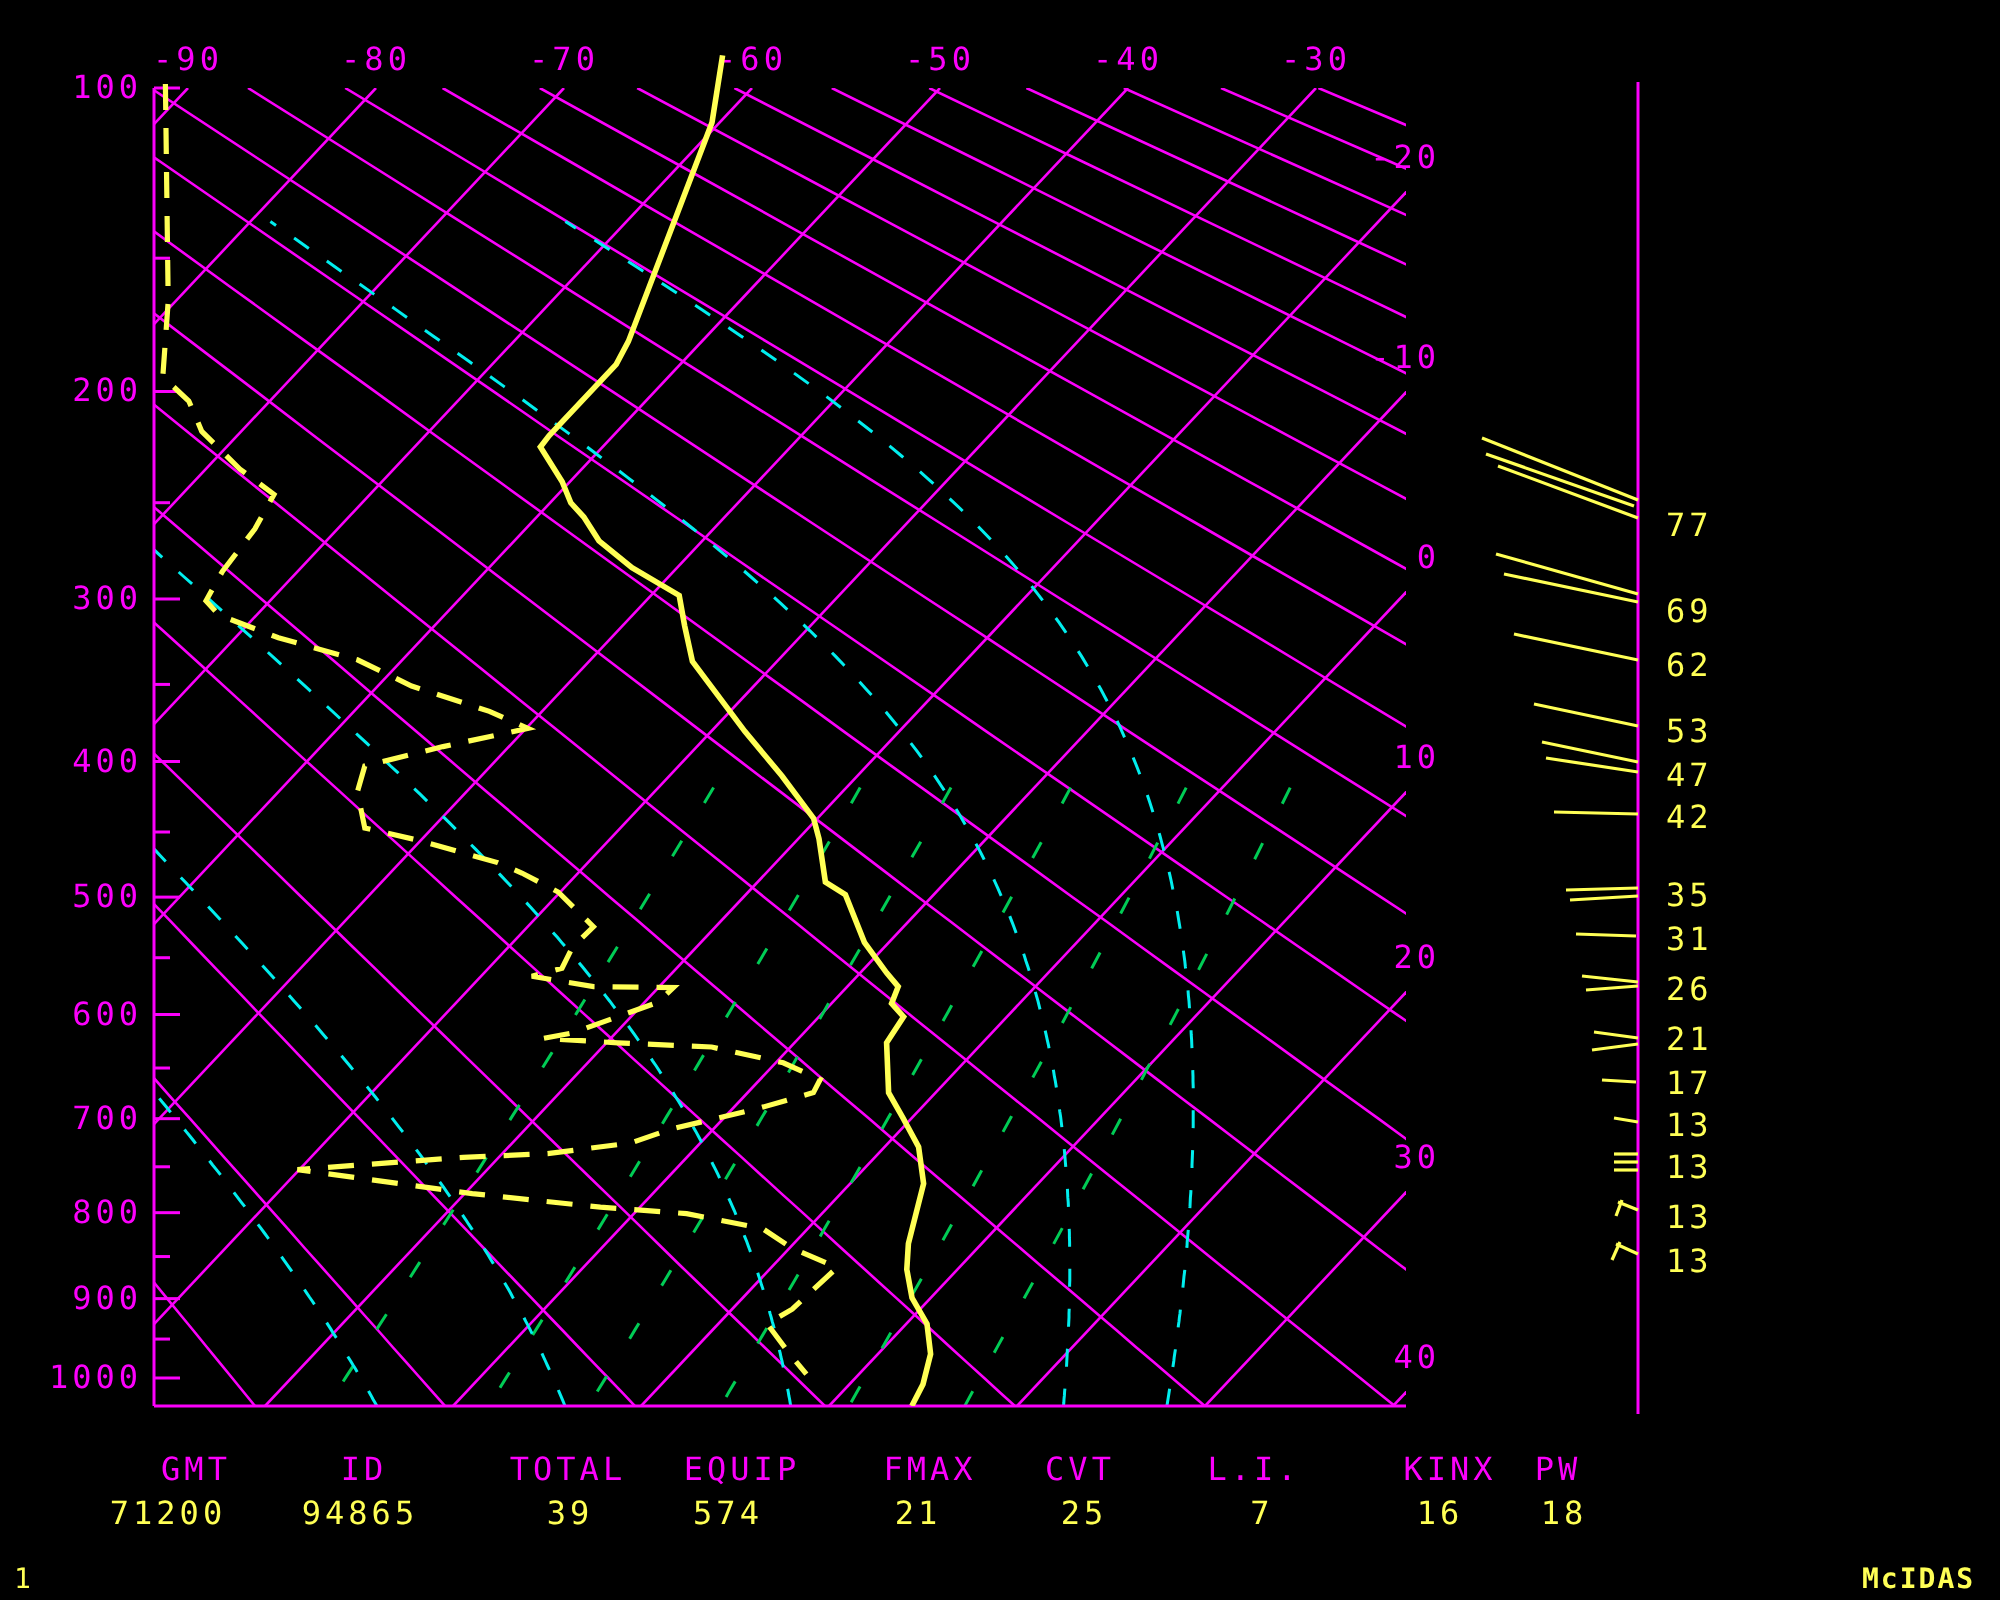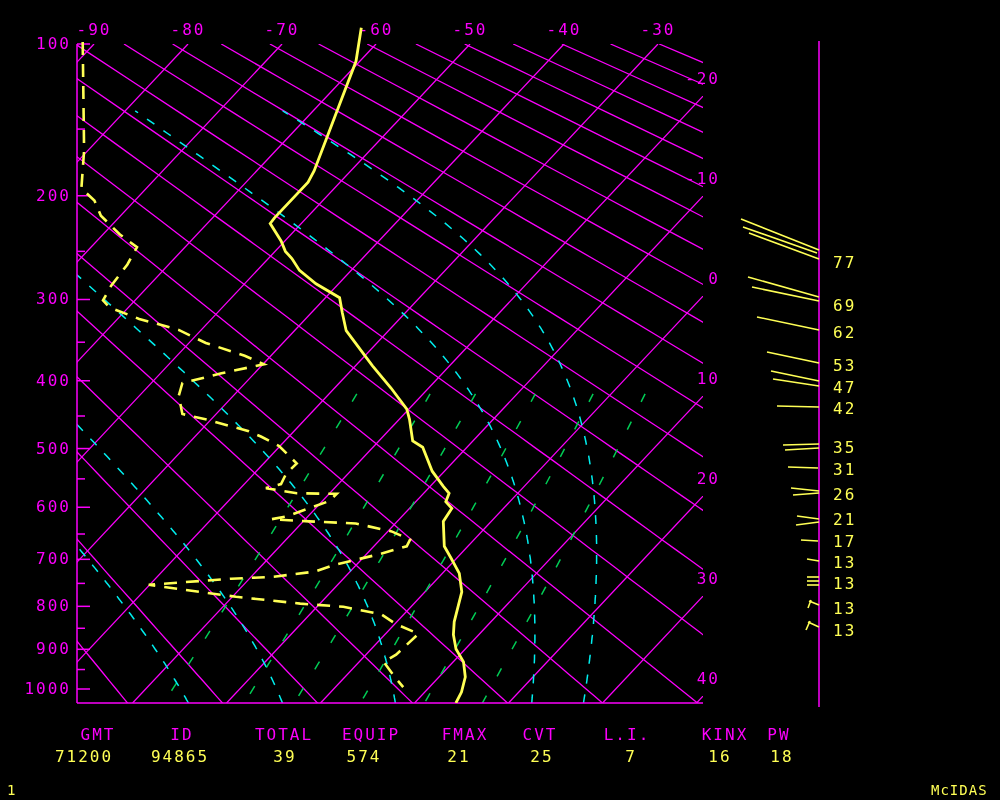--- a/index.html
+++ b/index.html
@@ -2,21 +2,21 @@
 <html><head>
 <meta charset="utf-8">
 <style>
   html,body{margin:0;padding:0;background:#000;}
   body{width:1000px;height:800px;overflow:hidden;position:relative;
        font-family:"DejaVu Sans Mono", monospace;}
   #screen{position:absolute;left:0;top:0;width:1000px;height:728px;background:#000;}
   svg text{font-family:"DejaVu Sans Mono", monospace;letter-spacing:2px;}
   .corner{position:absolute;color:#ffff55;font-size:14px;letter-spacing:1px;}
   #frame-num{left:7px;top:782px;}
-  #watermark{left:931px;top:782px;}
+  #watermark{left:931px;top:782px;font-weight:bold;}
 </style>
 </head>
 <body>
 
 <div id="screen">
   <svg id="chart" width="1000" height="800">
       <defs>
         <clipPath id="gridclip">
           <rect x="77" y="44" width="626" height="659"></rect>
         </clipPath>

